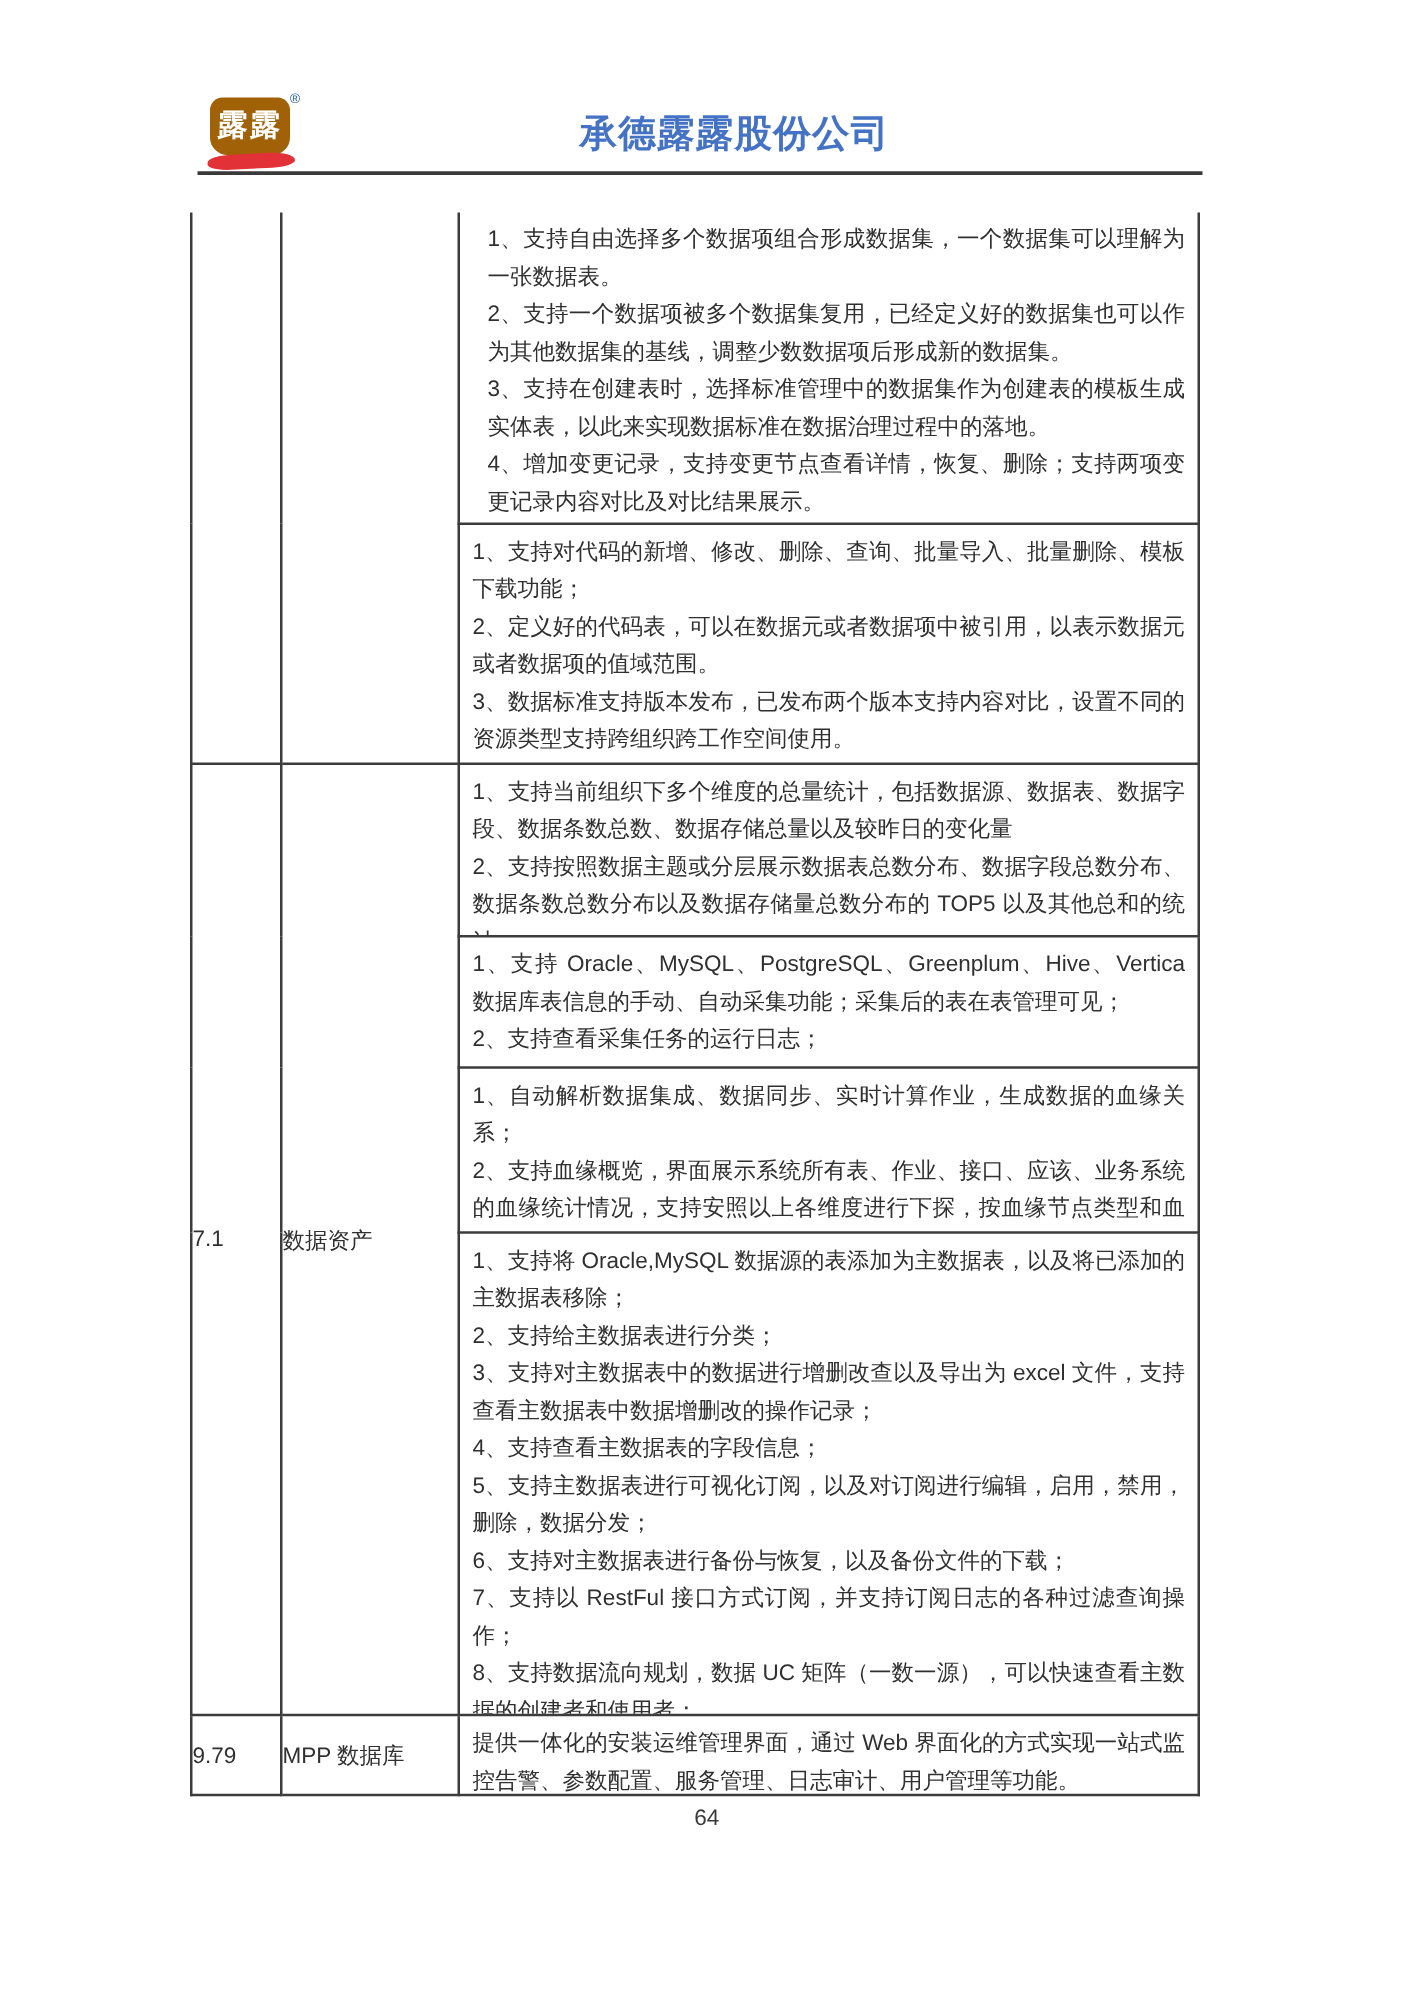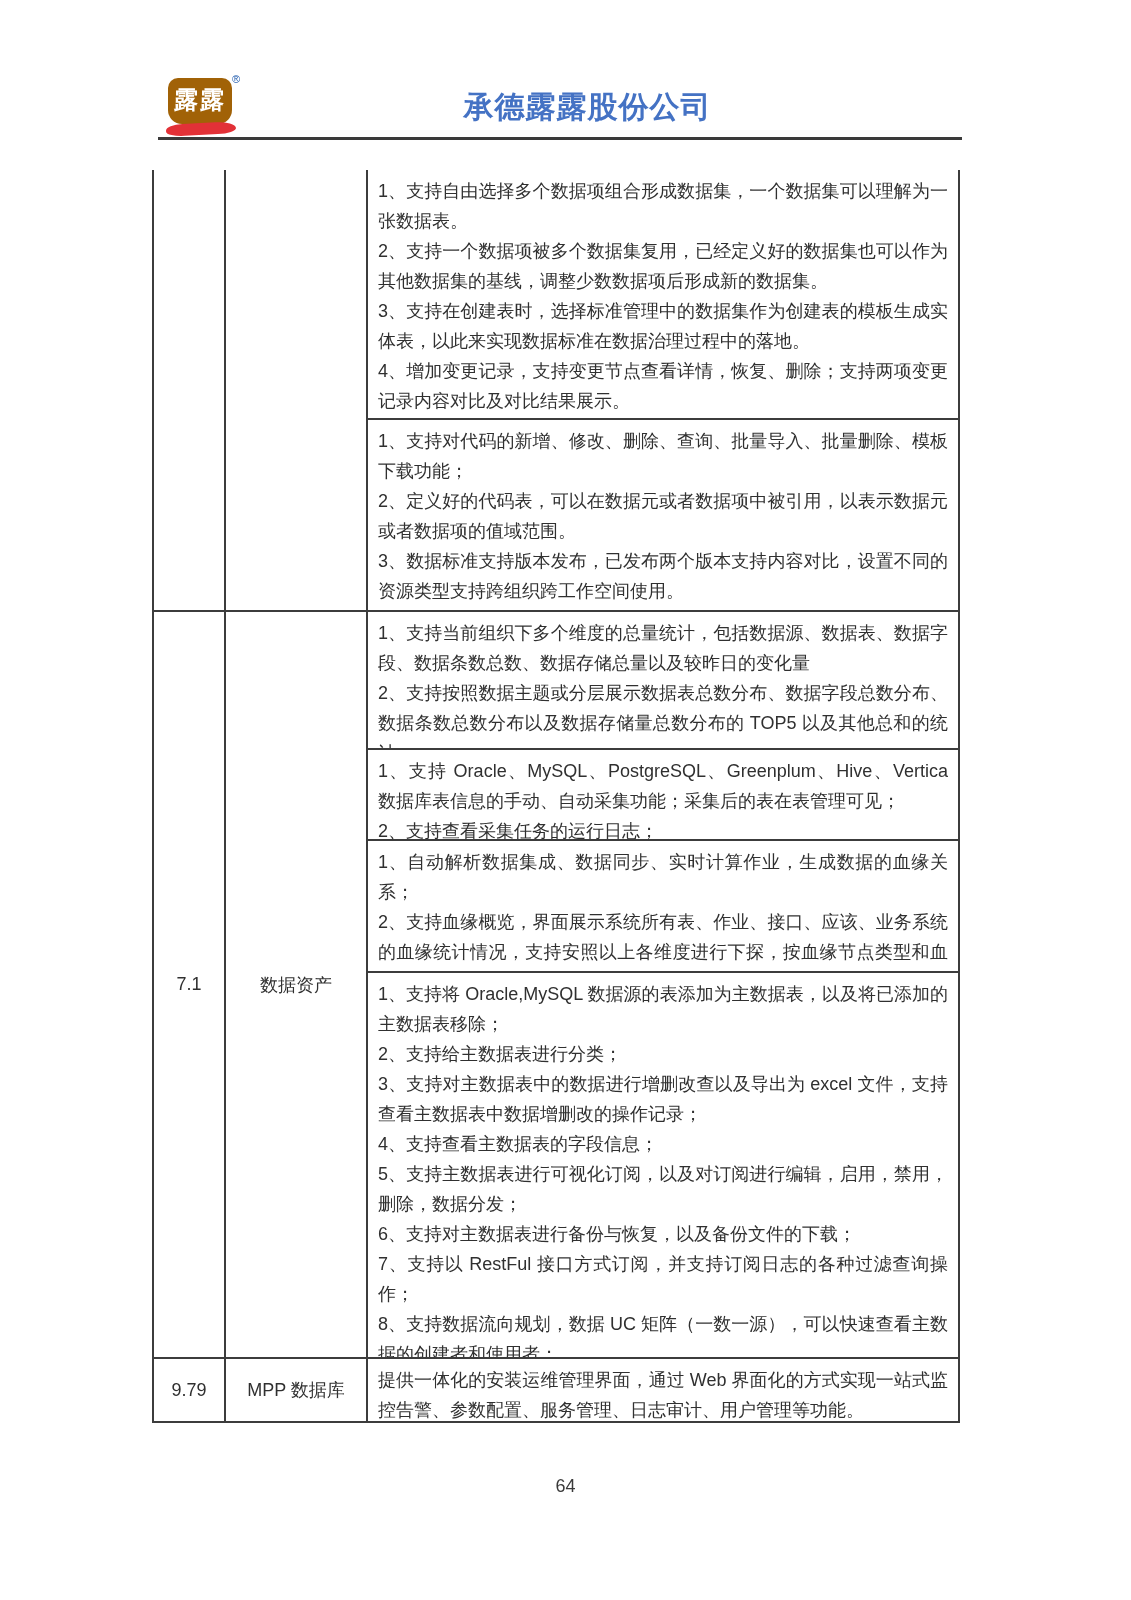--- a/index.html
+++ b/index.html
@@ -52,41 +52,41 @@
     position:absolute;left:152px;top:170px;
     width:806px;
     border-collapse:collapse;
     table-layout:fixed;
   }
   .doc-table td{
     border:2px solid #3c3c3c;
     vertical-align:top;
     padding:0;
   }
-  .doc-table tr.first > td{border-top:none;}
+  .doc-table tr.first > td{border-top:none;padding-left:12px;}
   td.c1,td.c2{
-    vertical-align:middle;text-align:center;
+    vertical-align:middle;text-align:left;
     font-size:18px;color:#303030;
   }
   .cellbox{
     box-sizing:border-box;
     padding:6px 10px 4px 10px;
     font-size:18px;line-height:30px;
     color:#303030;
     white-space:pre-line;
     text-align:justify;
     overflow:hidden;
   }
   .h-a{height:248px}.h-b{height:190px}.h-c{height:136px}
-  .h-d{height:89px}.h-e{height:130px}.h-f{height:384px}.h-g{height:62px}
+  .h-d{height:103px}.h-e{height:130px}.h-f{height:384px}.h-g{height:62px}
 
   
   .page-number{
     position:absolute;left:0;right:0;top:1444px;
-    text-align:center;font-size:18px;color:#3a3a3a;margin-top:32px;
+    text-align:center;font-size:18px;color:#3a3a3a;
   }
 </style>
 </head>
 <body>
 
 <div class="page">
 
   <div class="logo">
     <div class="logo-square">
       <span class="logo-chars">露露</span>

